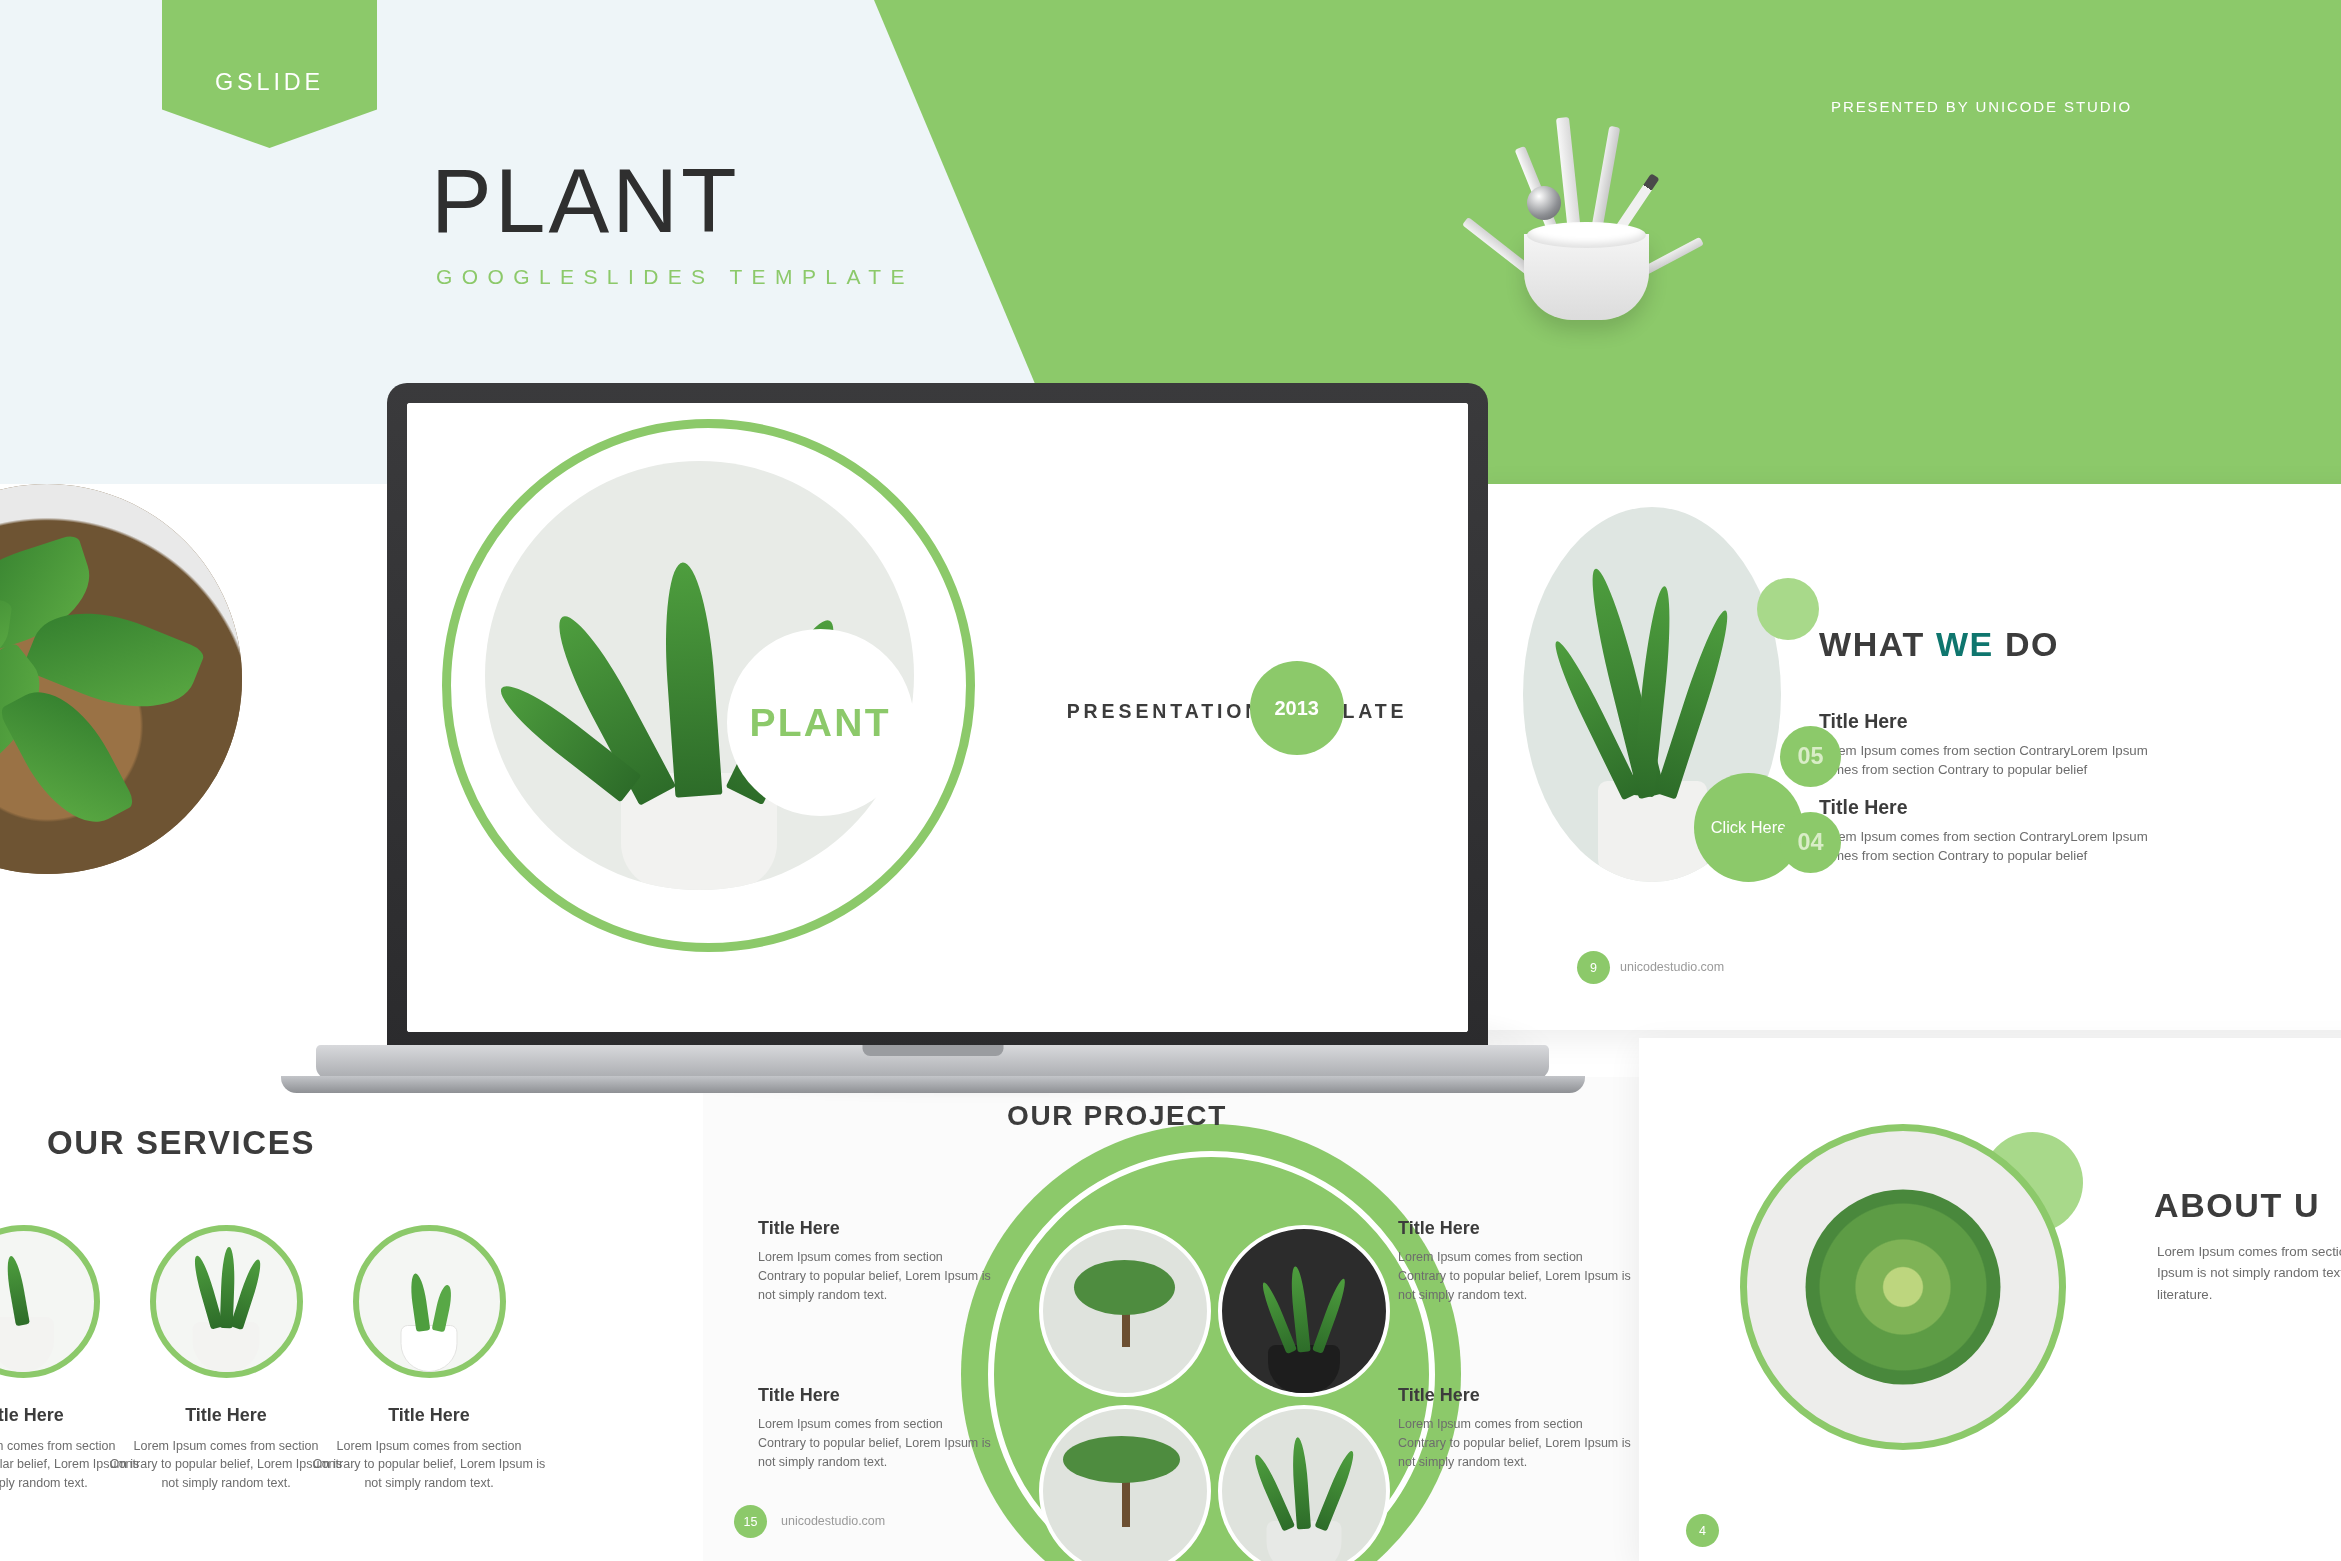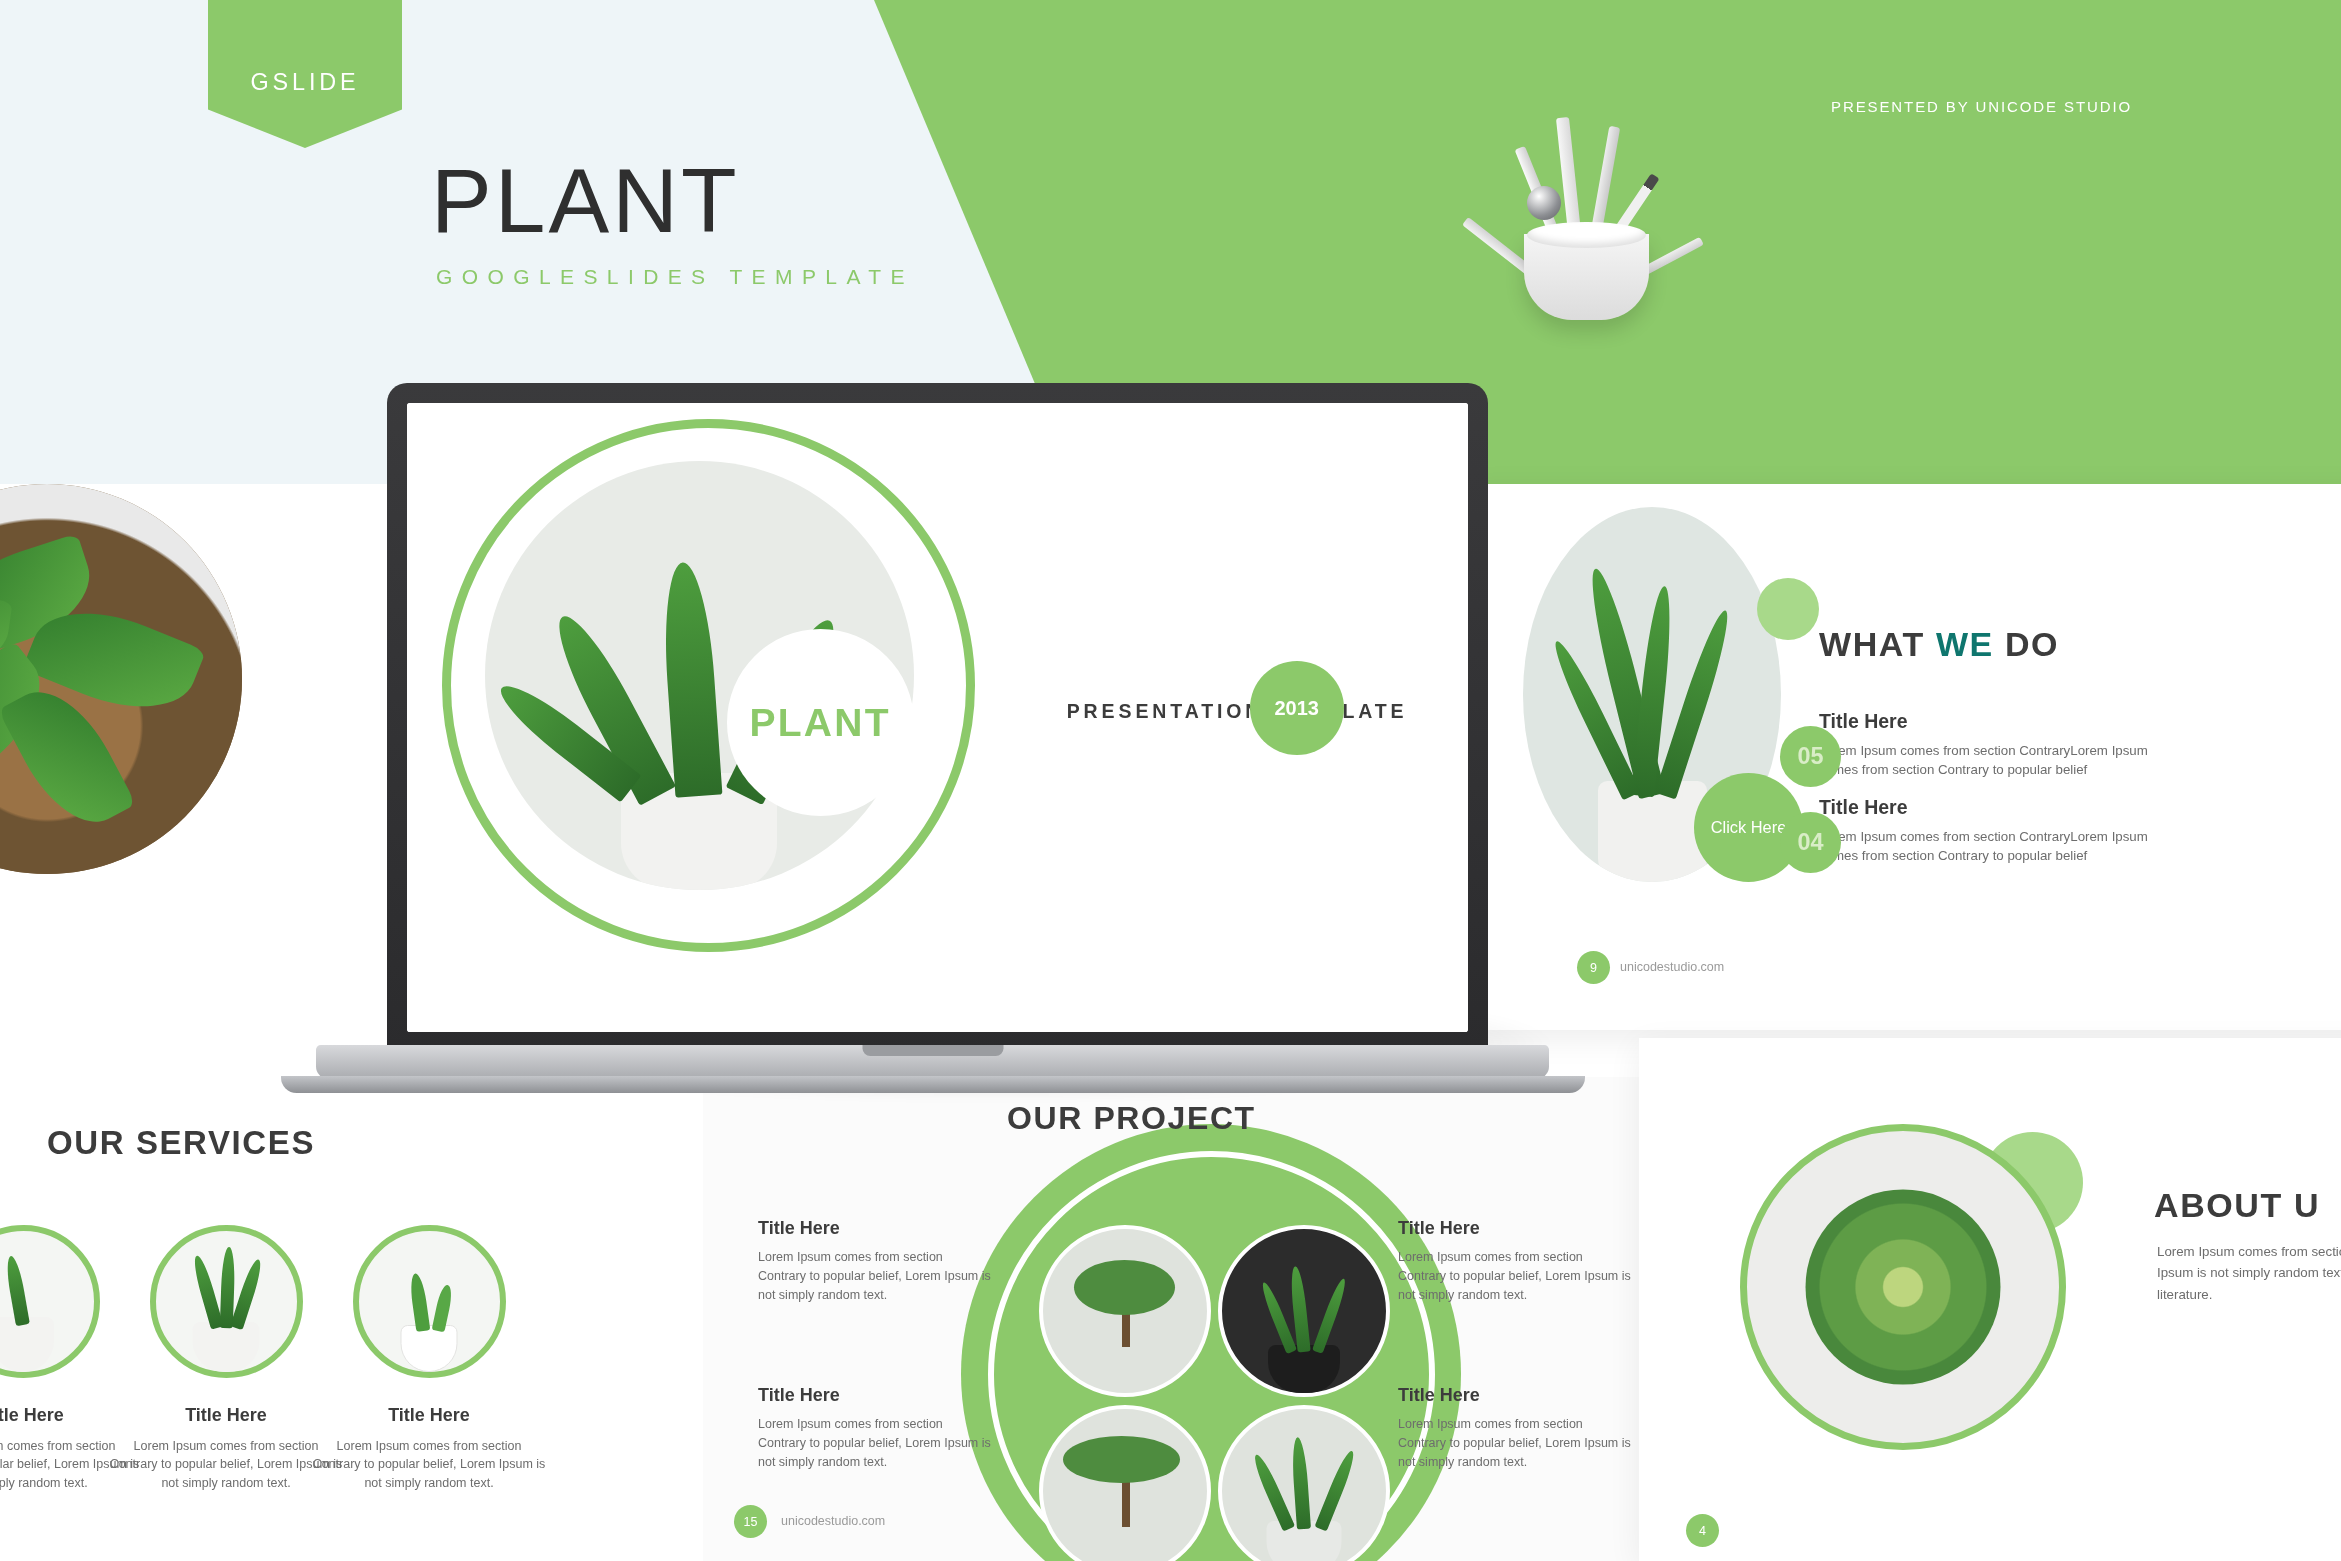--- a/index.html
+++ b/index.html
@@ -6,21 +6,21 @@
   body{width:2342px;height:1561px;overflow:hidden;background:#ffffff;font-family:"Liberation Sans",sans-serif;}
   .stage{position:relative;width:2342px;height:1561px;overflow:hidden;background:#f2f7f9;}
 
   
   .bg-left{position:absolute;left:0;top:0;width:1155px;height:484px;background:#eef5f8;}
   .bg-green-top{position:absolute;left:1077px;top:0;width:1265px;height:484px;background:#8cc96a;}
   .bg-green-top:before{content:"";position:absolute;left:-203px;top:0;width:0;height:0;border-top:484px solid #8cc96a;border-left:203px solid transparent;}
   .bg-white-mid{position:absolute;left:0;top:484px;width:2342px;height:1077px;background:#ffffff;}
 
   
-  .gslide-tag{position:absolute;left:162px;top:0;width:194px;height:148px;background:#8cc96a;clip-path:polygon(0 0,100% 0,100% 74%,50% 100%,0 74%);margin-left:46px;}
+  .gslide-tag{position:absolute;left:162px;top:0;width:215px;height:148px;background:#8cc96a;clip-path:polygon(0 0,100% 0,100% 74%,50% 100%,0 74%);}
   .gslide-tag span{position:absolute;left:0;top:69px;width:100%;text-align:center;color:#ffffff;font-size:23.4px;letter-spacing:3.9px;font-weight:400;}
 
   
   .main-title{position:absolute;left:431px;top:155px;font-size:91px;letter-spacing:3.1px;color:#2f2f2f;font-weight:400;line-height:1;}
   .main-sub{position:absolute;left:436px;top:265px;font-size:21px;letter-spacing:9.4px;color:#8cc96a;font-weight:400;}
   .presented{position:absolute;left:1831px;top:98px;font-size:15px;letter-spacing:1.9px;color:#ffffff;font-weight:400;}
 
   
   .pencils{position:absolute;left:1468px;top:109px;width:258px;height:250px;}
   .cup{position:absolute;left:56px;top:125px;width:125px;height:86px;border-radius:0 0 48px 48px;background:linear-gradient(180deg,#f5f5f5,#dcdcdc);box-shadow:0 11px 20px rgba(0,0,0,.14);}
@@ -58,21 +58,21 @@
   
   .slide-services{position:absolute;left:-47px;top:1077px;width:749px;height:484px;background:#ffffff;}
   .svc-title{position:absolute;left:94px;top:47px;font-size:33px;font-weight:bold;color:#3c3c3c;letter-spacing:1.6px;}
   .svc-col{position:absolute;top:148px;width:234px;text-align:center;}
   .svc-ring{width:141px;height:141px;border-radius:50%;border:6.2px solid #8cc96a;margin:0 auto;overflow:hidden;background:#f4f6f3;position:relative;}
   .svc-h{margin-top:26.5px;font-size:18px;font-weight:bold;color:#3c3c3c;}
   .svc-p{margin-top:11px;font-size:12.5px;color:#6d6d6d;line-height:1.5;}
 
   
   .slide-project{position:absolute;left:703px;top:1077px;width:937px;height:484px;background:#fbfbfb;}
-  .pj-title{position:absolute;left:304px;top:23.4px;font-size:32px;font-weight:bold;color:#3c3c3c;letter-spacing:1.6px;z-index:4;}
+  .pj-title{position:absolute;left:304px;top:23.4px;font-size:28px;font-weight:bold;color:#3c3c3c;letter-spacing:1.6px;z-index:4;}
   .pj-bigcircle{position:absolute;left:258px;top:47px;width:500px;height:500px;border-radius:50%;background:#8cc96a;}
   .pj-bigcircle:after{content:"";position:absolute;left:26.5px;top:26.5px;right:26.5px;bottom:26.5px;border-radius:50%;border:6.2px solid #ffffff;}
   .pj-photo{position:absolute;width:164px;height:164px;border-radius:50%;overflow:hidden;background:#dfe3dd;border:4.7px solid #ffffff;}
   .pj-txt{position:absolute;width:234px;}
   .pj-h{font-size:18px;font-weight:bold;color:#3c3c3c;}
   .pj-p{margin-top:9.4px;font-size:12.5px;color:#6d6d6d;line-height:1.5;}
   .pj-foot{position:absolute;left:78px;top:437px;font-size:12.5px;color:#9a9a9a;}
   .pj-foot-badge{position:absolute;left:31px;top:428px;width:33px;height:33px;border-radius:50%;background:#8cc96a;color:#fff;font-size:12.5px;display:flex;align-items:center;justify-content:center;}
 
   

